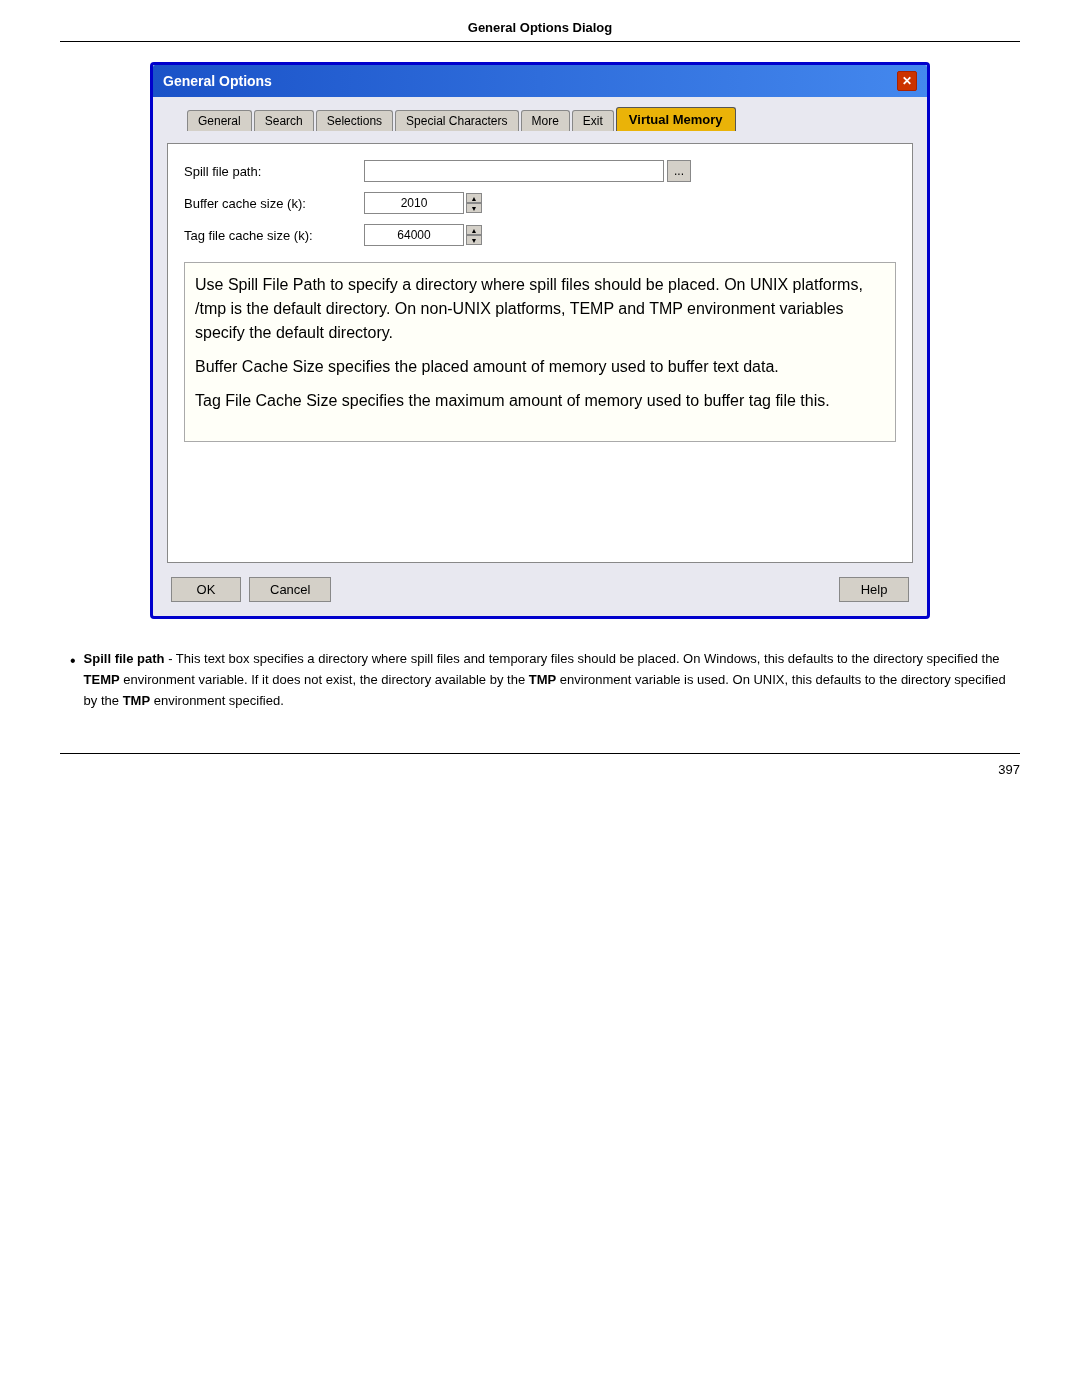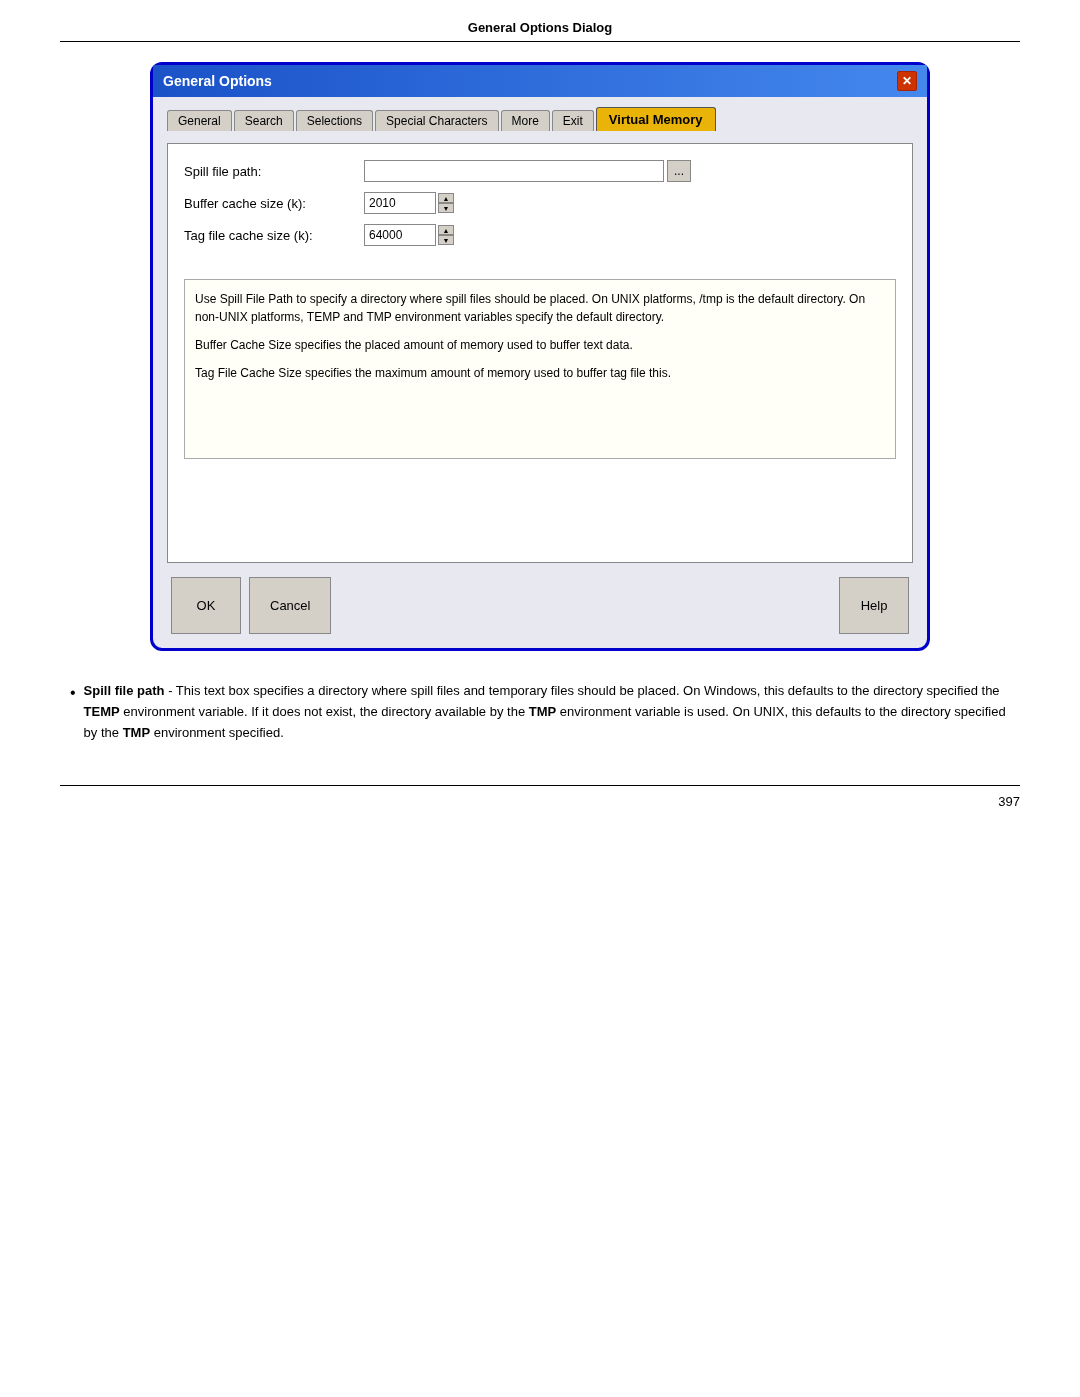--- a/index.html
+++ b/index.html
@@ -17,21 +17,21 @@
       text-align: center;
       font-weight: bold;
       font-size: 13px;
       margin-bottom: 20px;
       padding-bottom: 6px;
       border-bottom: 1px solid #000;
     }
 
     .dialog-wrapper {
       border: 3px solid #0000cc;
-      border-radius: 12px;
+      border-radius: 4px;
       background: #e8e8f0;
       padding: 0;
       width: 780px;
       margin: 0 auto 30px auto;
     }
 
     .dialog-titlebar {
       background: linear-gradient(to right, #1a52c8, #4488ee);
       padding: 6px 10px;
       display: flex;
@@ -63,20 +63,21 @@
 
     .dialog-body {
       padding: 10px 14px 14px 14px;
     }
 
     .tabs-row {
       display: flex;
       align-items: flex-end;
       margin-bottom: 12px;
       gap: 2px;
+      margin-left: 20px;
     }
 
     .tab {
       border: 1px solid #888;
       border-bottom: none;
       background: #d4d0c8;
       padding: 3px 10px;
       cursor: pointer;
       font-size: 12px;
       border-radius: 3px 3px 0 0;
@@ -128,27 +129,27 @@
       font-size: 12px;
       height: 22px;
     }
 
     .spinner-container {
       display: flex;
       align-items: center;
     }
 
     .spinner-input {
-      width: 72px;
+      width: 100px;
       height: 22px;
       border: 1px solid #888;
       background: #fff;
       font-size: 12px;
       padding: 8px 4px;
-      text-align: left;
+      text-align: center;
     }
 
     .spinner-btns {
       display: flex;
       flex-direction: column;
       margin-left: 2px;
     }
 
     .spinner-up, .spinner-down {
       width: 16px;
@@ -160,22 +161,22 @@
       align-items: center;
       justify-content: center;
       font-size: 7px;
       line-height: 1;
     }
 
     .description-box {
       border: 1px solid #aaa;
       background: #fffff8;
       padding: 10px;
-      margin-top: 33px;
-      font-size: 12px;
+      margin-top: 16px;
+      font-size: 16px;
       line-height: 1.5;
       min-height: 180px;
     }
 
     .description-box p {
       margin-bottom: 10px;
     }
 
     .dialog-footer {
       display: flex;
@@ -186,21 +187,21 @@
     }
 
     .footer-left {
       display: flex;
       gap: 8px;
     }
 
     .dialog-btn {
       border: 1px solid #888;
       background: #d4d0c8;
-      padding: 20px 20px;
+      padding: 4px 20px;
       cursor: pointer;
       font-size: 13px;
       min-width: 70px;
     }
 
     .doc-content {
       margin-top: 24px;
       font-size: 13px;
       line-height: 1.6;
     }

